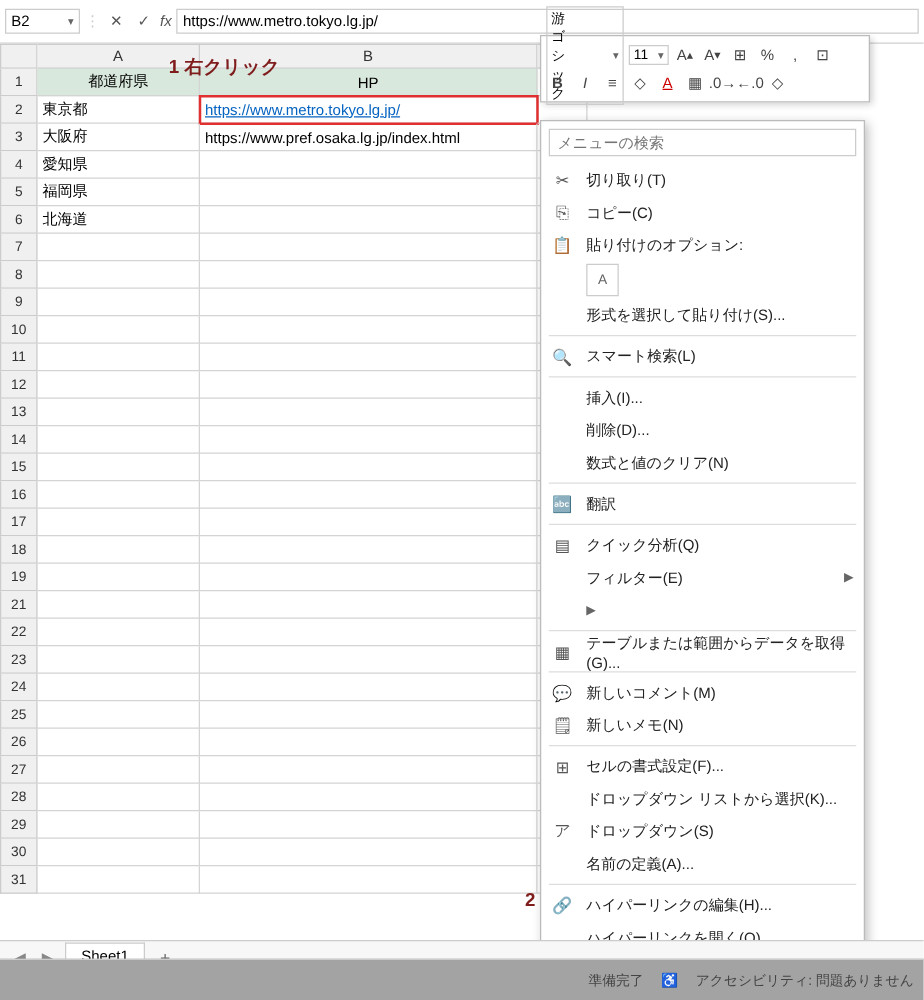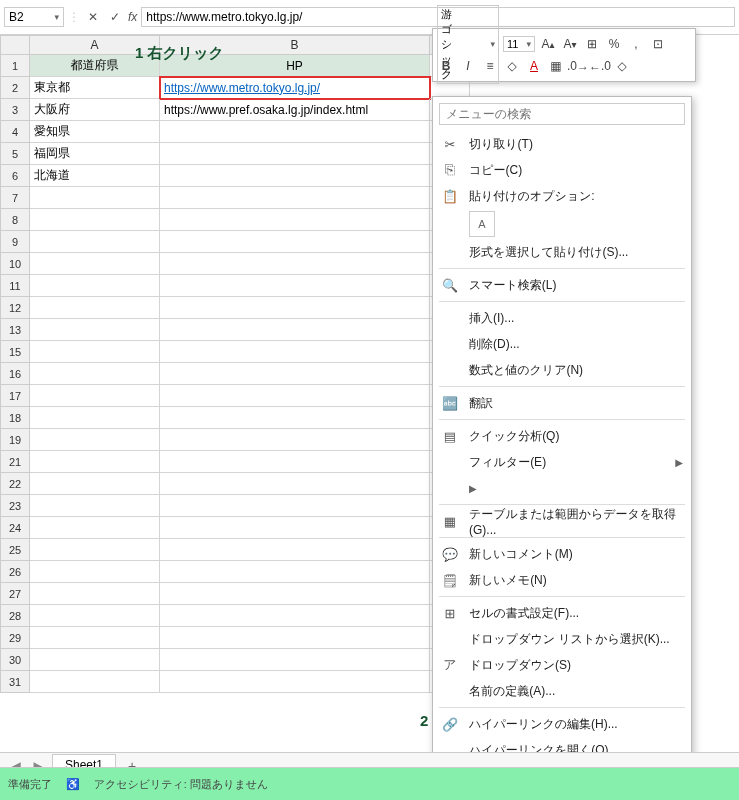--- a/index.html
+++ b/index.html
@@ -21,21 +21,21 @@
 .rows { position: relative; }
 .row { display: flex; height: 22px; }
 .row-h { width: 30px; border: 1px solid #ccc; border-top: none; background: #f0f0f0; display: flex; align-items: center; justify-content: center; color: #333; font-size: 11px; }
 .cell { border: 1px solid #d4d4d4; border-top: none; border-left: none; padding: 2px 4px; display: flex; align-items: center; overflow: hidden; white-space: nowrap; }
 .cell-A { width: 130px; }
 .cell-B { width: 270px; }
 .cell-C { width: 40px; }
 .header-cell { background: #d8e8dc; justify-content: center; }
 .hyperlink { color: #0563c1; text-decoration: underline; }
 .sel-cell { outline: 2px solid #e03030; outline-offset: -1px; }
-.annot { position: absolute; color: #14532d; font-weight: bold; font-size: 15px; pointer-events: none; }
+.annot { position: absolute; color: #7f1d1d; font-weight: bold; font-size: 15px; pointer-events: none; }
 .annot1 { top: 44px; left: 135px; }
 .mini-toolbar { position: absolute; top: 28px; left: 432px; width: 264px; background: #fff; border: 1px solid #bbb; box-shadow: 2px 2px 6px rgba(0,0,0,0.2); padding: 4px; font-size: 11px; }
 .mt-row { display: flex; align-items: center; gap: 4px; height: 22px; }
 .mt-font { border: 1px solid #ccc; padding: 1px 3px; width: 62px; display: flex; justify-content: space-between; align-items: center; gap: 32px; }
 .mt-size { border: 1px solid #ccc; padding: 1px 3px; width: 32px; display: flex; justify-content: space-between; align-items: center; }
 .mt-btn { width: 18px; height: 18px; display: flex; align-items: center; justify-content: center; color: #444; font-size: 12px; }
 .context-menu { position: absolute; top: 96px; left: 432px; width: 260px; background: #fff; border: 1px solid #bbb; box-shadow: 2px 2px 8px rgba(0,0,0,0.25); padding: 2px 0 6px 0; }
 .cm-search { margin: 4px 6px 6px 6px; }
 .cm-search input { width: 100%; height: 22px; border: 1px solid #ccc; padding: 2px 6px; font-size: 12px; }
 .cm-item { display: flex; align-items: center; height: 26px; padding: 0 8px; gap: 10px; font-size: 12px; color: #222; }
@@ -44,21 +44,21 @@
 .cm-arrow { color: #666; font-size: 10px; }
 .cm-sep { height: 1px; background: #ddd; margin: 3px 6px; }
 .cm-paste-opts { padding-left: 36px; height: 30px; display: flex; align-items: center; }
 .paste-icon { width: 26px; height: 26px; border: 1px solid #ccc; display: flex; align-items: center; justify-content: center; font-size: 11px; color: #666; }
 .cm-highlight { outline: 2px solid #e03030; outline-offset: -1px; }
 .annot2 { top: 712px; left: 420px; }
 .sheet-tabs { position: absolute; bottom: 22px; left: 0; right: 0; height: 26px; border-top: 1px solid #ccc; display: flex; align-items: center; padding: 0 8px; gap: 6px; background: #f7f7f7; }
 .tab-nav { width: 16px; text-align: center; color: #888; }
 .sheet-tab { padding: 3px 12px; background: #fff; border: 1px solid #ccc; border-bottom: 2px solid #248f3d; font-size: 12px; }
 .tab-add { width: 20px; text-align: center; font-size: 14px; color: #666; }
-.status-bar { position: absolute; bottom: 0; left: 0; right: 0; height: 22px; background: #86efac; border-top: 1px solid #ccc; display: flex; align-items: center; padding: 16px 8px; gap: 14px; font-size: 11px; color: #444; }
+.status-bar { position: absolute; bottom: 0; left: 0; right: 0; height: 22px; background: #a3a3a3; border-top: 1px solid #ccc; display: flex; align-items: center; padding: 16px 8px; gap: 14px; font-size: 11px; color: #444; justify-content: flex-end; }
 </style>
 </head>
 <body>
 
 <div class="namebox-row">
   <div class="namebox">
     <span>B2</span>
     <span class="nb-drop">▾</span>
   </div>
   <span class="divider">⋮</span>
@@ -152,20 +152,26 @@
         <div class="cell cell-B"></div>
         <div class="cell cell-C"></div>
       </div>
       <div class="row">
         <div class="row-h">13</div>
         <div class="cell cell-A"></div>
         <div class="cell cell-B"></div>
         <div class="cell cell-C"></div>
       </div>
       <div class="row">
+        <div class="row-h">14</div>
+        <div class="cell cell-A"></div>
+        <div class="cell cell-B"></div>
+        <div class="cell cell-C"></div>
+      </div>
+      <div class="row">
         <div class="row-h">15</div>
         <div class="cell cell-A"></div>
         <div class="cell cell-B"></div>
         <div class="cell cell-C"></div>
       </div>
       <div class="row">
         <div class="row-h">16</div>
         <div class="cell cell-A"></div>
         <div class="cell cell-B"></div>
         <div class="cell cell-C"></div>

